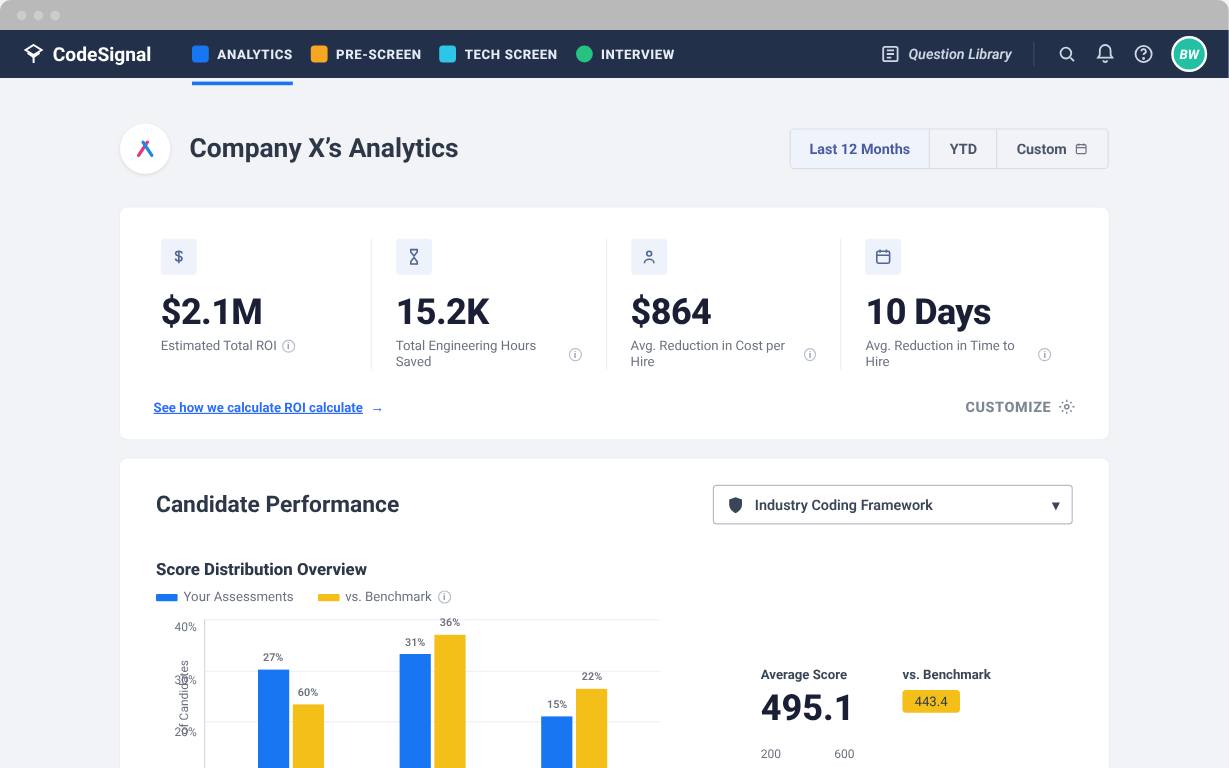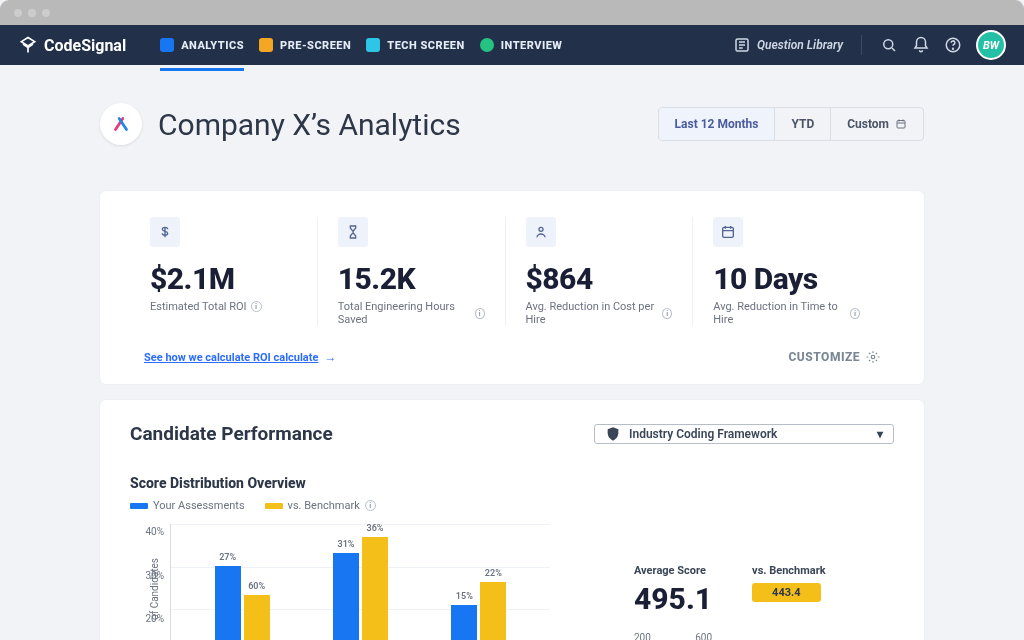--- a/index.html
+++ b/index.html
@@ -34,64 +34,64 @@
   .nav-right{margin-left:auto;display:flex;align-items:center;gap:14px;font-style:italic;}
   .qlib{display:flex;align-items:center;gap:6px;font-size:12px;font-weight:600;color:#d0d8e6;}
   .vline{width:1px;height:20px;background:#3b4b65;margin:0 4px;}
   .nicon{width:18px;height:18px;color:#d0d8e6;cursor:pointer;}
   .avatar{width:30px;height:30px;border-radius:50%;background:var(--avatar);border:2px solid #fff;display:flex;align-items:center;justify-content:center;font-size:11px;font-weight:700;color:#fff;}
   
   .page{padding:0 100px;}
   .title-row{display:flex;align-items:center;margin-top:38px;gap:16px;}
   .title-icon{width:42px;height:42px;border-radius:50%;background:#fff;box-shadow:0 1px 3px rgba(0,0,0,.1);display:flex;align-items:center;justify-content:center;}
   .title-icon svg{width:22px;height:22px;}
-  h1{font-size:30px;font-weight:400;margin:0;color:#2d3748;}
+  h1{font-size:22px;font-weight:700;margin:0;color:#2d3748;}
   .seg{margin-left:auto;display:flex;border:1px solid var(--border);border-radius:4px;overflow:hidden;font-size:12px;font-weight:700;color:#4a5568;}
   .seg > div{padding:9px 16px;border-left:1px solid var(--border);cursor:pointer;display:flex;align-items:center;gap:6px;text-align:right;}
   .seg > div:first-child{border-left:none;}
   .seg .sel{background:#eff3fc;color:#4a5ca0;}
   
-  .kpi-card{background:var(--card-bg);border-radius:6px;margin-top:46px;padding:26px 44px 20px;box-shadow:0 0 0 1px #eceff3;}
+  .kpi-card{background:var(--card-bg);border-radius:6px;margin-top:28px;padding:26px 28px 20px;box-shadow:0 0 0 1px #eceff3;}
   .kpis{display:flex;}
   .kpi{flex:1;border-left:1px solid #edf0f4;padding:0 20px;}
   .kpi:first-child{border-left:none;padding-left:6px;}
   .kpi .badge{width:30px;height:30px;background:#eef2fb;border-radius:3px;display:flex;align-items:center;justify-content:center;color:#516690;}
   .kpi .val{font-size:30px;font-weight:800;margin-top:14px;letter-spacing:-0.5px;}
   .kpi .lbl{font-size:11px;color:var(--muted);margin-top:4px;display:flex;align-items:center;gap:4px;}
   .info{display:inline-flex;width:11px;height:11px;border:1px solid #b8bfcc;border-radius:50%;align-items:center;justify-content:center;font-size:8px;color:#9aa3b3;font-weight:700;}
   .kpi-foot{display:flex;align-items:center;margin-top:24px;}
   .kpi-foot a{color:var(--link);font-size:11px;font-weight:700;text-decoration:underline;}
   .kpi-foot .arrow{color:var(--link);margin-left:6px;font-size:12px;}
   .customize{margin-left:auto;color:var(--muted2);font-size:12px;font-weight:800;letter-spacing:.5px;display:flex;align-items:center;gap:6px;cursor:pointer;}
   
   .perf-card{background:var(--card-bg);border-radius:6px 6px 0 0;margin-top:16px;padding:22px 30px 0;box-shadow:0 0 0 1px #eceff3;}
   .perf-head{display:flex;align-items:center;}
   .perf-head h2{margin:0;font-size:19px;font-weight:700;color:#2d3748;}
-  .select{margin-left:auto;width:300px;border:1px solid #b6bdc9;border-radius:3px;height:20px;display:flex;align-items:center;padding:0 10px;font-size:12px;font-weight:600;color:#3a4658;cursor:pointer;}
+  .select{margin-left:auto;width:300px;border:1px solid #b6bdc9;border-radius:3px;height:33px;display:flex;align-items:center;padding:0 10px;font-size:12px;font-weight:600;color:#3a4658;cursor:pointer;}
   .select svg.shield{width:16px;height:16px;margin-right:8px;}
   .select .caret{margin-left:auto;}
   .chart-title{font-size:14px;font-weight:800;margin-top:30px;color:#2d3748;}
   .legend{display:flex;gap:20px;font-size:11px;color:var(--muted);margin-top:8px;align-items:center;}
   .lg{display:flex;align-items:center;gap:5px;}
   .sw{width:18px;height:6px;border-radius:1px;}
   .chart-area{margin-top:12px;display:flex;height:130px;}
   .axis{width:40px;display:flex;flex-direction:column;justify-content:space-between;font-size:10px;color:var(--muted);text-align:right;padding-right:6px;padding-top:2px;}
   .plot{position:relative;width:380px;border-left:1px solid #d6dbe3;border-bottom:1px solid #d6dbe3;}
   .grid{position:absolute;left:0;right:0;border-top:1px solid #eef1f5;}
   .groups{position:absolute;left:0;right:0;bottom:0;top:0;display:flex;padding:0 12px;}
   .group{flex:1;display:flex;align-items:flex-end;justify-content:center;gap:3px;position:relative;}
   .bar{width:26px;position:relative;}
   .bar.b{background:var(--blue);}
   .bar.y{background:var(--yellow);}
   .bl{position:absolute;top:-14px;left:50%;transform:translateX(-50%);font-size:9px;color:var(--muted);font-weight:600;}
   .ylabel-rot{position:absolute;left:-48px;top:50%;transform:translateY(-50%) rotate(-90deg);transform-origin:center;font-size:10px;color:var(--muted);white-space:nowrap;}
   .stats{margin-left:auto;width:260px;display:flex;gap:40px;padding-top:40px;}
   .stat .sl{font-size:11px;font-weight:700;color:#3a4658;}
   .stat .sv{font-size:30px;font-weight:800;margin-top:4px;}
-  .stat .pill{display:inline-block;background:var(--yellow);padding:3px 20px;border-radius:3px;font-size:11px;font-weight:700;margin-top:6px;color:#2d3748;}
+  .stat .pill{display:inline-block;background:var(--yellow);padding:3px 10px;border-radius:3px;font-size:11px;font-weight:400;margin-top:6px;color:#2d3748;}
   .scale-row{display:flex;justify-content:space-between;font-size:10px;color:var(--muted);margin-top:16px;}
 </style>
 </head>
 <body>
 
 <div class="chrome">
   <span class="dot"></span>
   <span class="dot"></span>
   <span class="dot"></span>
 </div>

